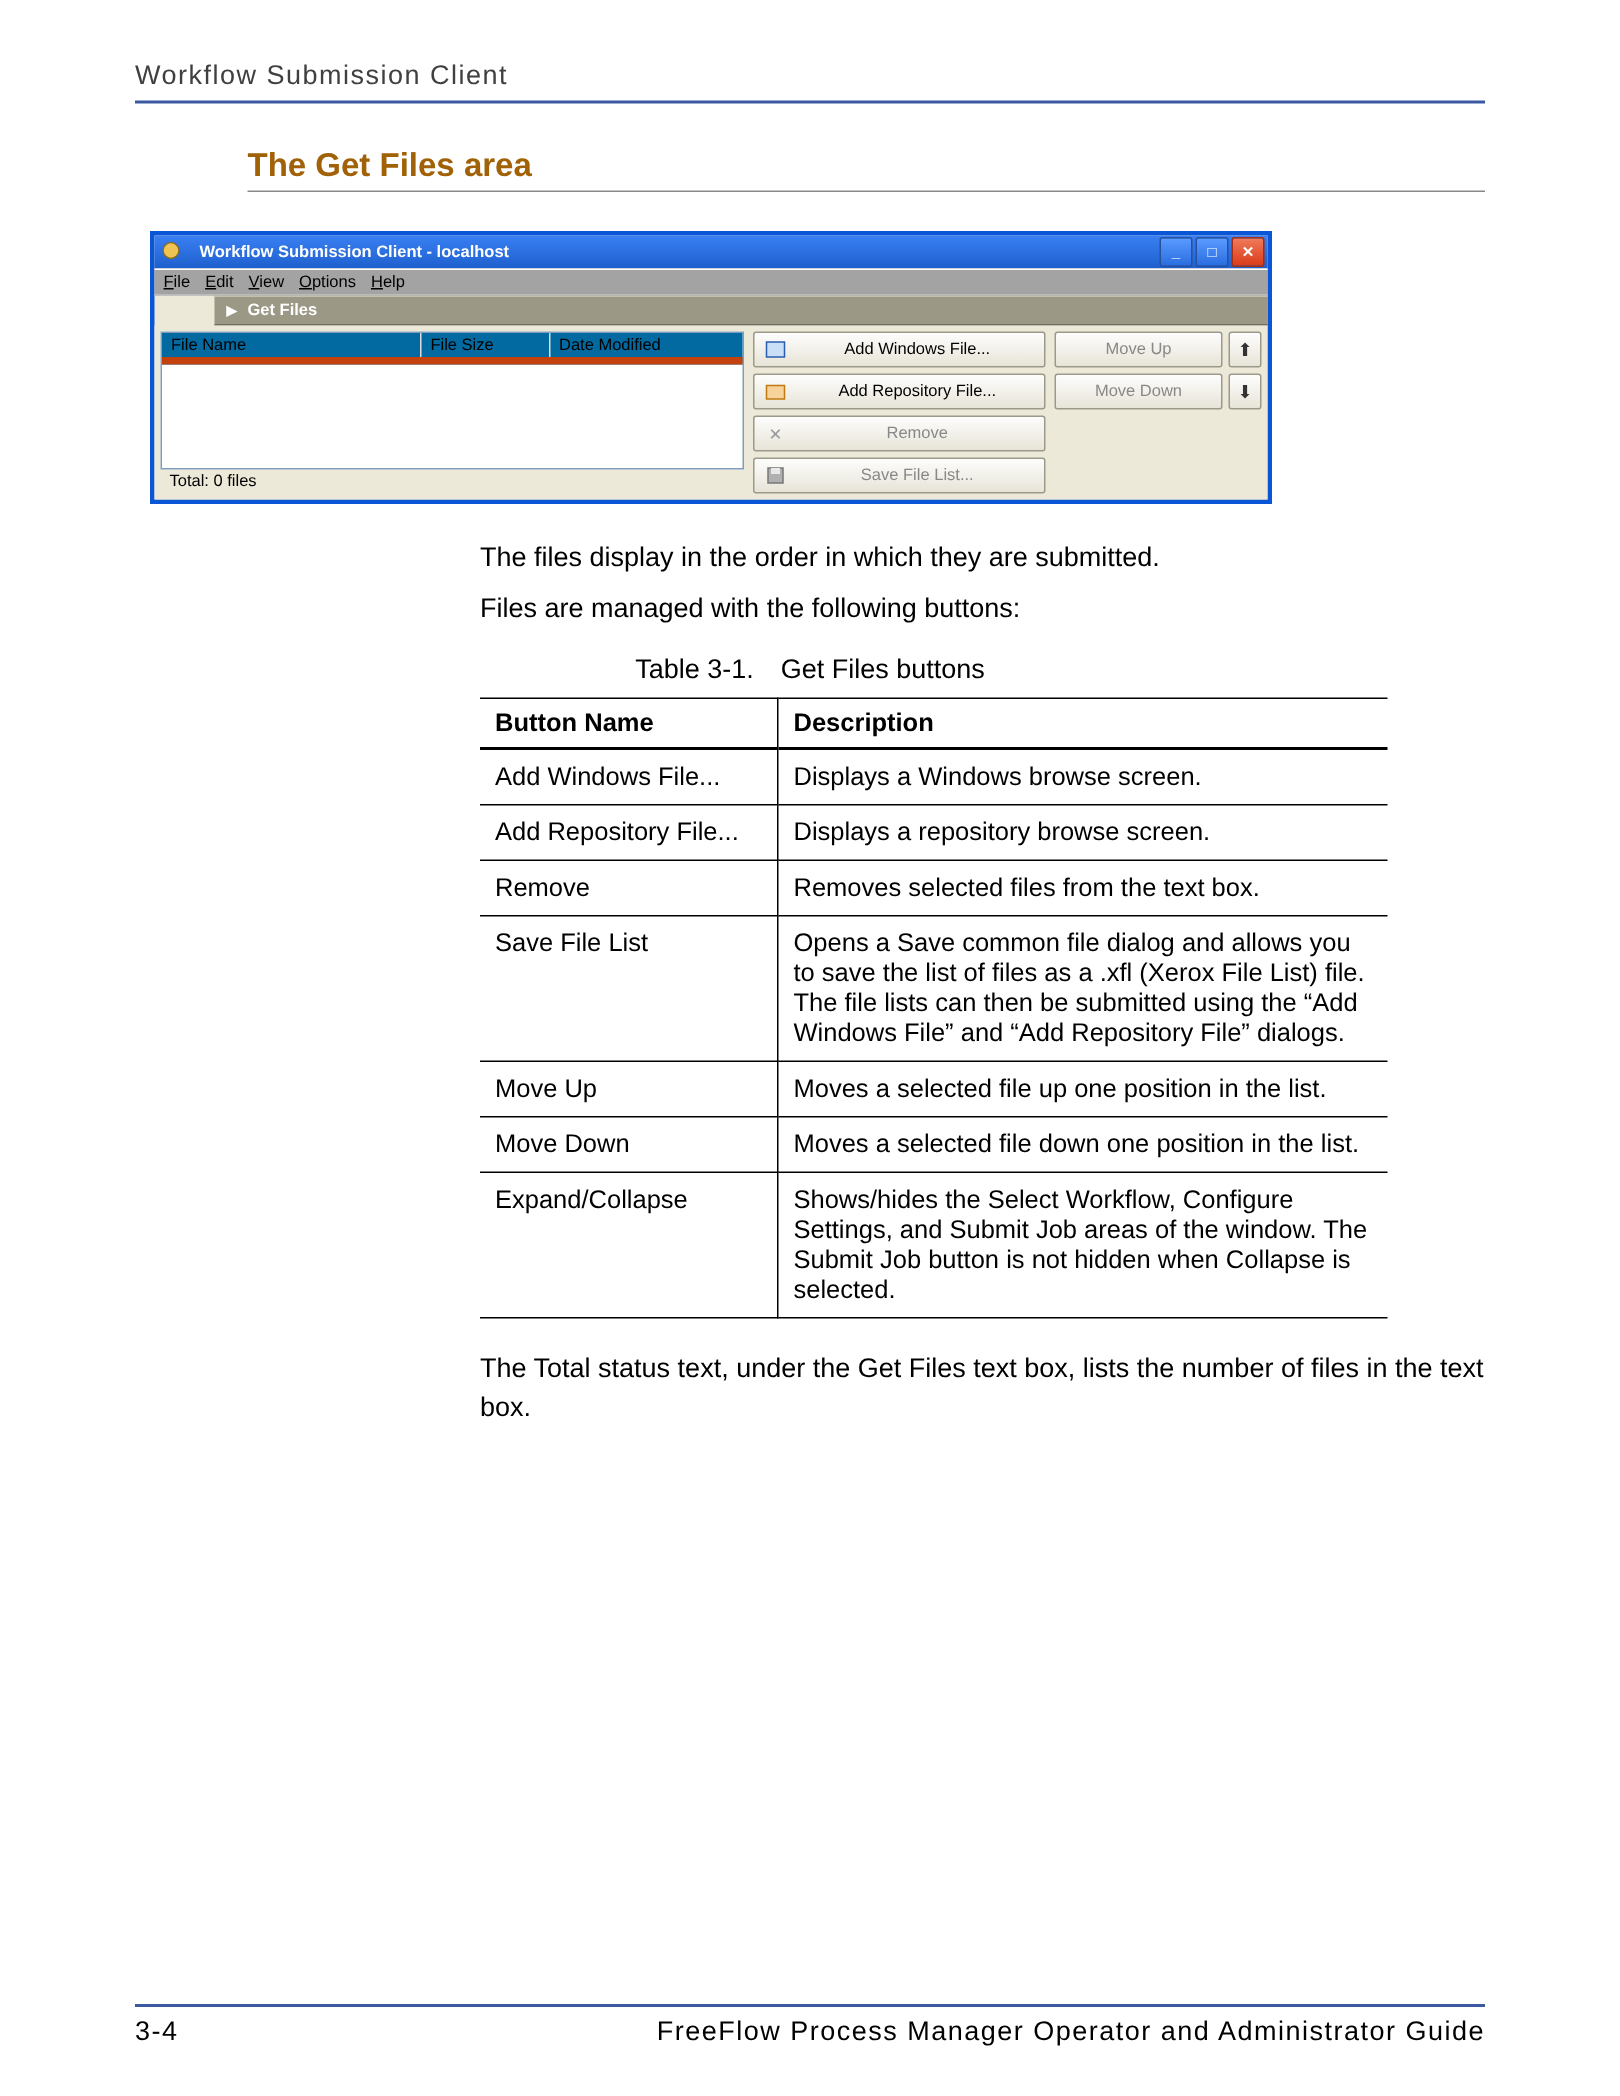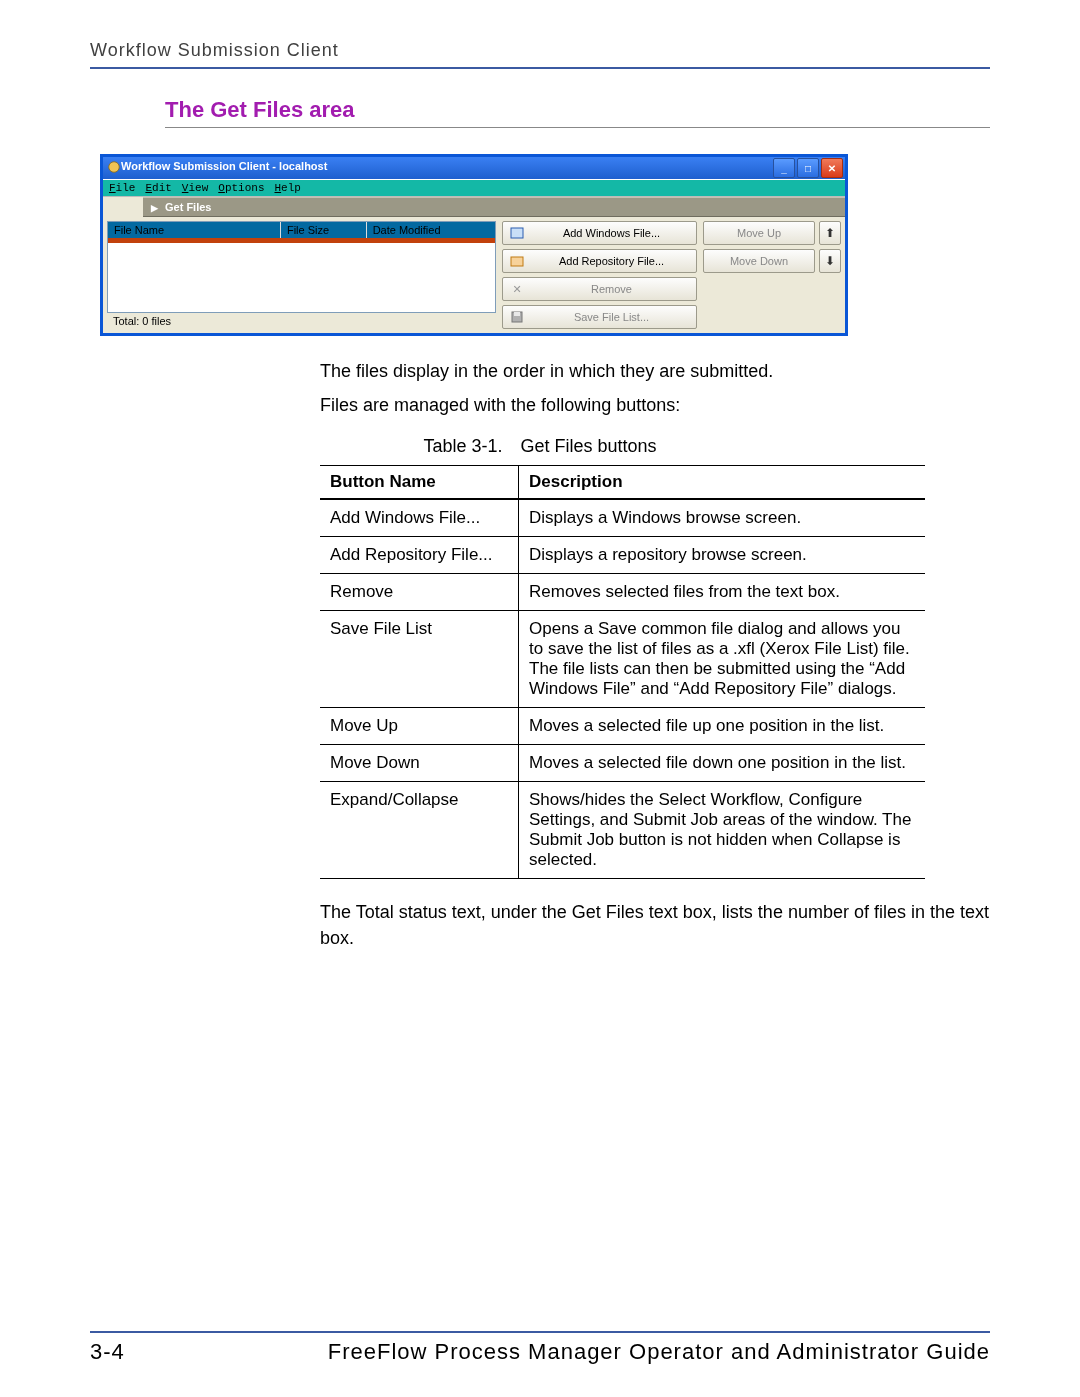--- a/index.html
+++ b/index.html
@@ -22,21 +22,21 @@
     font-size: 18px;
     letter-spacing: 1px;
     color: #404040;
     padding-bottom: 6px;
     border-bottom: 2px solid #3b5aa2;
     margin-bottom: 28px;
   }
   .section-title {
     font-size: 22px;
     font-weight: bold;
-    color: #a21caf;
+    color: #a16207;
     padding-bottom: 4px;
     border-bottom: 1px solid #888;
     margin: 0 0 26px 75px;
   }
   .body-text {
     font-size: 18px;
     line-height: 1.45;
     margin: 0 0 18px 230px;
   }
   .body-text.tight { margin-bottom: 8px; }
@@ -58,42 +58,41 @@
   }
   .titlebar {
     display: flex;
     align-items: center;
     justify-content: space-between;
     background: linear-gradient(#3a80f3,#1e5fce);
     color: #fff;
     height: 22px;
     padding: 0 2px 0 4px;
   }
-  .titlebar-left { display: flex; gap: 0; }
+  .titlebar-left { display: flex; align-items: center; gap: 12px; }
   .titlebar-left svg { width:14px; height:14px; }
   .title-text { font-weight: bold; font-size: 11px; }
   .winbtns { display:flex; gap:2px; }
   .winbtn {
     width: 20px; height: 18px; display:flex; align-items:center; justify-content:center;
     background: linear-gradient(#5a9bff,#2a6de0);
     border: 1px solid #27519e;
     border-radius: 2px;
     color:#fff;
     font-weight:bold; font-size:10px;
   }
   .winbtn.close { background: linear-gradient(#f07a5a,#d93b1a); border-color:#a62d10; }
   .menubar {
-    background:#14b8a6;
+    background:#a3a3a3;
     border-top:1px solid #fff;
     border-bottom:1px solid #bbb;
     padding:2px 6px;
     display:flex; gap:10px;
     font-size:11px;
     color:#000;
-    font-family:Liberation Mono, monospace;
   }
   .menu-item u { text-decoration: underline; }
   .sectionbar {
     background:#9b9886;
     color:#fff;
     font-weight:bold;
     font-size:11px;
     padding:3px 8px;
     border-top:1px solid #c4c1b0;
     border-bottom:1px solid #6f6d5f;
@@ -194,21 +193,21 @@
   .desc-table td:last-child { border-right:none; }
   .desc-table td.col1 { width:178px; }
 
   .footer {
     position:absolute;
     bottom:32px;
     left:90px; right:90px;
     border-top:2px solid #3b5aa2;
     padding-top:6px;
     display:flex; justify-content:space-between;
-    font-size:22px;
+    font-size:18px;
     letter-spacing: 1px;
   }
 </style>
 </head>
 <body>
 
 <div class="page">
 
   <div class="running-header">Workflow Submission Client</div>
 

